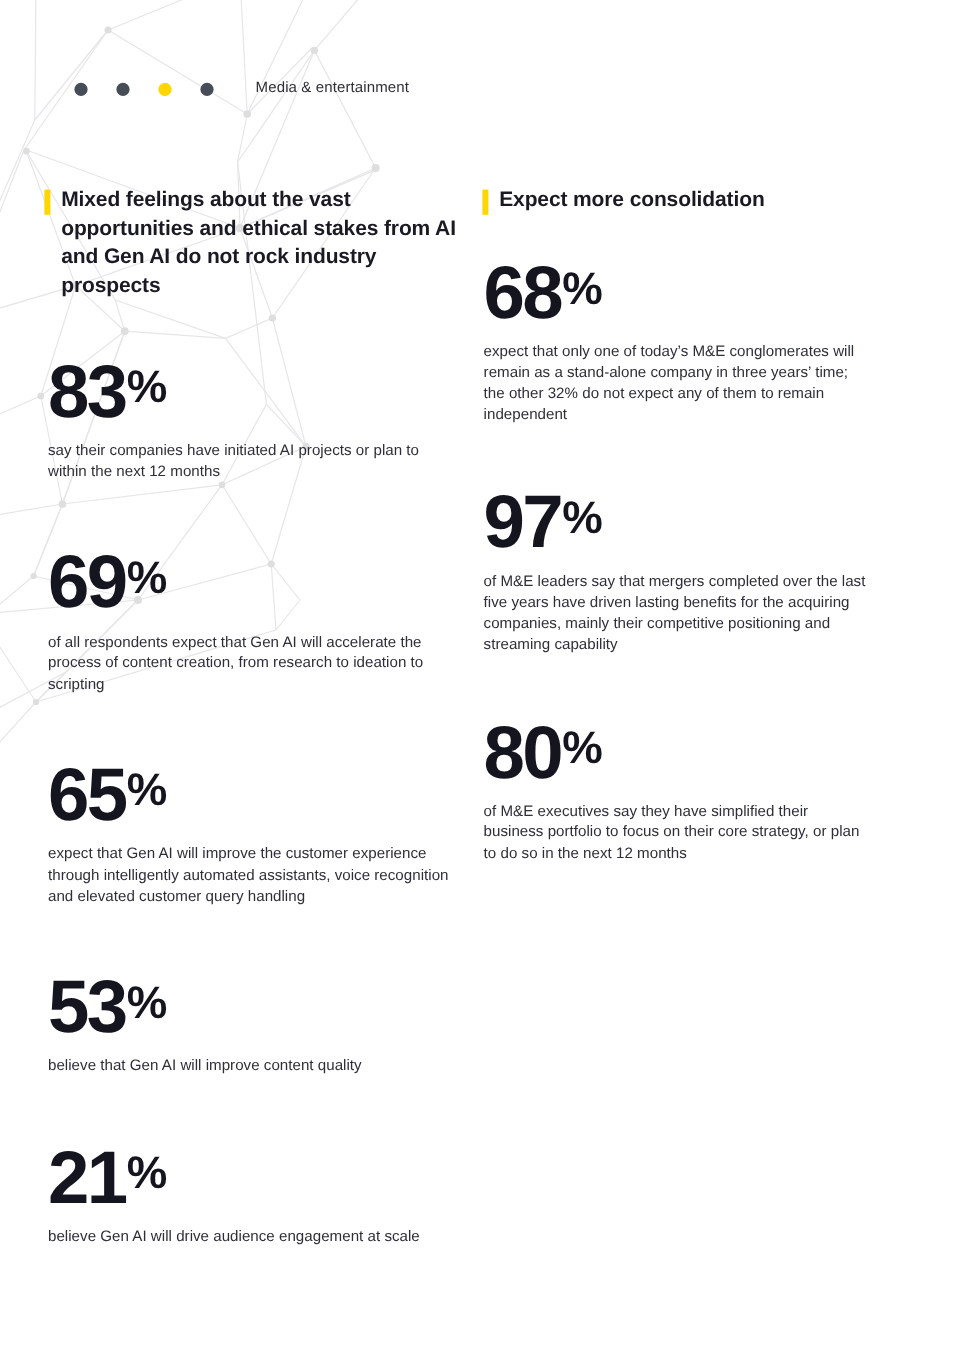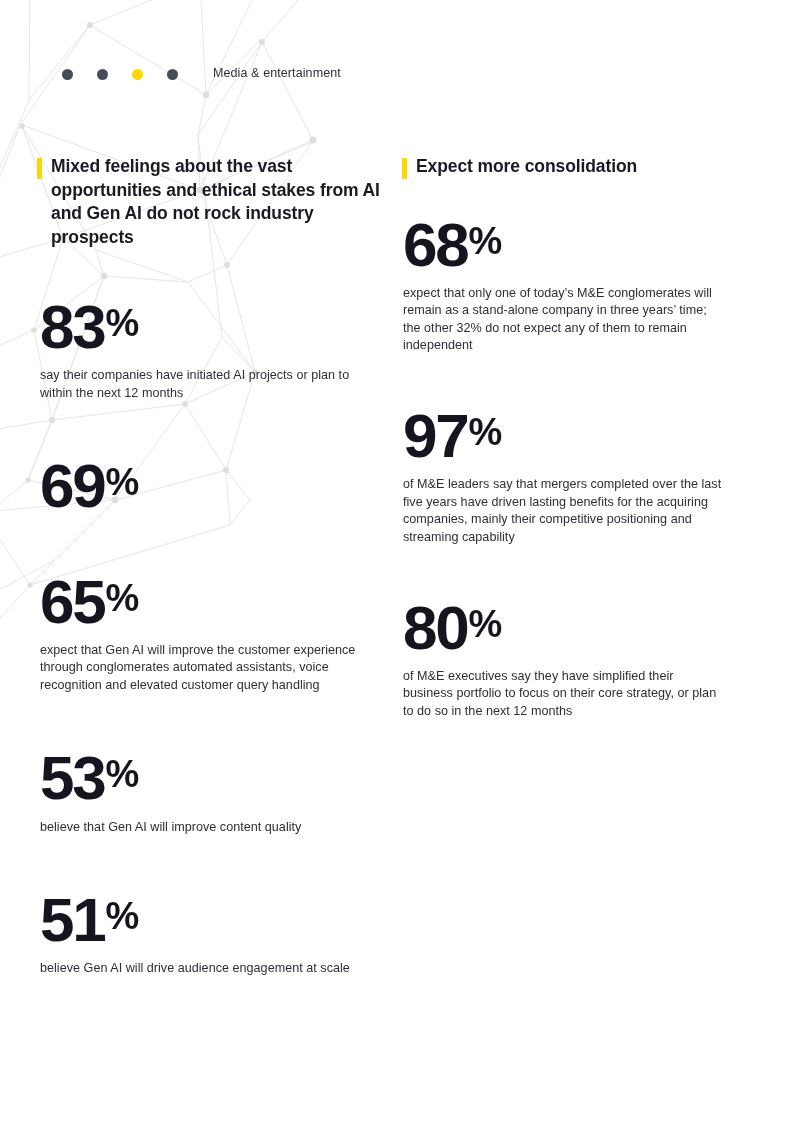--- a/index.html
+++ b/index.html
@@ -225,34 +225,35 @@
 
     <h2 class="section-head">Mixed feelings about the vast opportunities and ethical stakes from AI and Gen AI do not rock industry prospects</h2>
 
     <div class="stat">
       <span class="stat-figure"><span>83</span><span class="pct">%</span></span>
       <p class="stat-desc">say their companies have initiated AI projects or plan to within the next 12 months</p>
     </div>
 
     <div class="stat">
       <span class="stat-figure"><span>69</span><span class="pct">%</span></span>
+      <p class="stat-desc">of all respondents expect that Gen AI will accelerate the process of content creation, from research to ideation to scripting</p>
     </div>
 
     <div class="stat">
       <span class="stat-figure"><span>65</span><span class="pct">%</span></span>
-      <p class="stat-desc">expect that Gen AI will improve the customer experience through conglomerates automated assistants, voice recognition and elevated customer query handling</p>
+      <p class="stat-desc">expect that Gen AI will improve the customer experience through intelligently automated assistants, voice recognition and elevated customer query handling</p>
     </div>
 
     <div class="stat">
       <span class="stat-figure"><span>53</span><span class="pct">%</span></span>
       <p class="stat-desc">believe that Gen AI will improve content quality</p>
     </div>
 
     <div class="stat">
-      <span class="stat-figure"><span>51</span><span class="pct">%</span></span>
+      <span class="stat-figure"><span>21</span><span class="pct">%</span></span>
       <p class="stat-desc">believe Gen AI will drive audience engagement at scale</p>
     </div>
 
   </div>
 
   <div class="column" id="col-right">
 
     <h2 class="section-head">Expect more consolidation</h2>
 
     <div class="stat">

